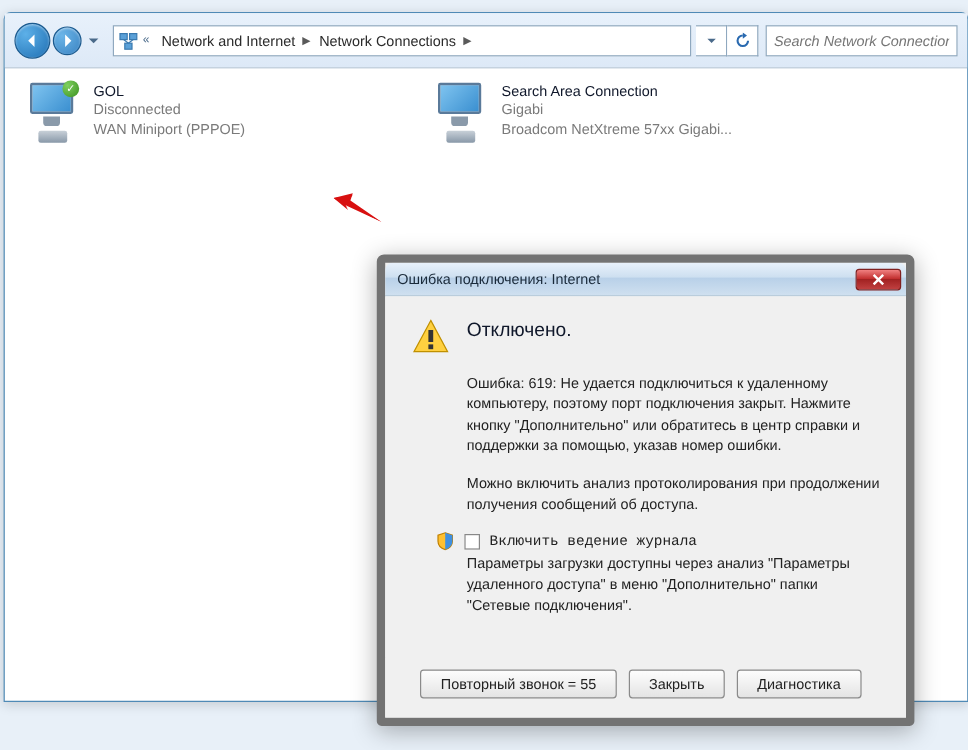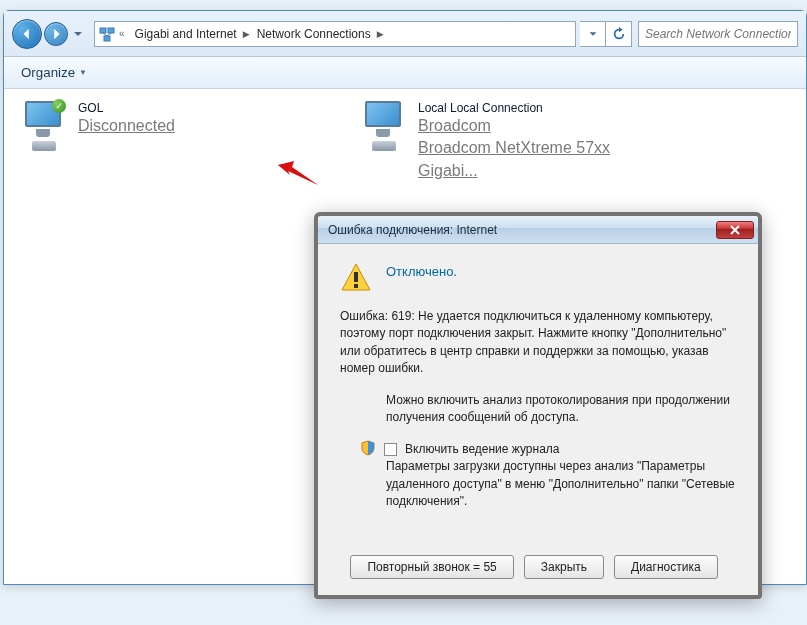--- a/index.html
+++ b/index.html
@@ -204,44 +204,43 @@
       margin-top: 4px;
       margin-left: 10px;
     }
     .conn-text .title {
       font-weight: normal;
       color: #0f172a;
       font-size: 12px;
     }
     .conn-text .status, .conn-text .device {
       color: #7a7a7a;
-      font-size: 16px;
+      font-size: 12px;
       line-height: 1.4;
-      text-decoration: underline;
     }
 
     
     .red-arrow {
       position: absolute;
       top: 155px;
       left: 278px;
       width: 40px;
       height: 30px;
       z-index: 5;
     }
     .red-arrow svg { width: 100%; height: 100%; }
 
     
     .dialog {
       position: absolute;
       top: 212px;
       left: 314px;
       width: 448px;
       background: #f0f0f0;
-      border: 4px solid #737373;
+      border: 7px solid #737373;
       border-radius: 6px 6px 4px 4px;
       box-shadow: 0 4px 20px rgba(0,0,0,0.3);
       z-index: 10;
     }
     .dialog-titlebar {
       background: linear-gradient(to bottom, #e8f1fb, #cddff0 45%, #b8d0e8 46%, #cfe0f0);
       border-radius: 6px 6px 0 0;
       height: 28px;
       display: flex;
       align-items: center;
@@ -272,42 +271,44 @@
     .dlg-row1 {
       display: flex;
       gap: 14px;
       margin-bottom: 14px;
     }
     .warn-icon {
       width: 32px; height: 32px;
       flex-shrink: 0;
     }
     .dlg-disconnected {
-      color: #0369a1; font-size: 13px;
+      color: #0f172a; font-size: 16px;
       padding-top: 2px;
     }
     .dlg-error {
+      margin-left: 46px;
       color: #222;
       font-size: 12px;
       line-height: 1.45;
       margin-bottom: 14px;
     }
     .dlg-logging {
       margin-left: 46px;
       color: #222;
       font-size: 12px;
       line-height: 1.45;
       margin-bottom: 14px;
     }
     .dlg-check-row {
       margin-left: 20px;
       display: flex;
-      align-items: flex-end;
+      align-items: center;
       gap: 8px;
       margin-bottom: 2px;
+      font-family: Liberation Mono, monospace;
     }
     .shield-icon {
       width: 16px; height: 16px;
     }
     .checkbox {
       width: 13px; height: 13px;
       border: 1px solid #888;
       background: #fff;
       margin-top: 1px;
     }
@@ -381,21 +382,21 @@
       <span class="bc-icon">
         <svg viewBox="0 0 16 16" width="16" height="16">
             <rect x="1" y="2" width="6" height="5" fill="#5aa0d8" stroke="#3a7ab0"></rect>
             <rect x="9" y="2" width="6" height="5" fill="#5aa0d8" stroke="#3a7ab0"></rect>
             <rect x="5" y="10" width="6" height="5" fill="#5aa0d8" stroke="#3a7ab0"></rect>
             <line x1="4" y1="7" x2="8" y2="10" stroke="#3a7ab0"></line>
             <line x1="12" y1="7" x2="8" y2="10" stroke="#3a7ab0"></line>
           </svg>
       </span>
       <span class="bc-arrows">«</span>
-      <span class="bc-seg">Gigabi and Internet</span>
+      <span class="bc-seg">Network and Internet</span>
       <span class="bc-caret">▶</span>
       <span class="bc-seg">Network Connections</span>
       <span class="bc-caret">▶</span>
     </div>
 
     <div class="refresh-btn">
       <svg viewBox="0 0 16 16">
           <path d="M4 6 L8 10 L12 6 Z" fill="#4a6a8a"></path>
         </svg>
     </div>
@@ -404,55 +405,50 @@
           <path d="M8 3 A5 5 0 1 0 13 8" fill="none" stroke="#2a6ab0" stroke-width="2"></path>
           <path d="M8 0 L8 6 L12 3 Z" fill="#2a6ab0"></path>
         </svg>
     </div>
 
     <div class="search-box">
       <input type="text" placeholder="Search Network Connections" style="">
     </div>
   </div>
 
-  <div class="toolbar">
-    <button class="organize-btn">
-      <span>Organize</span>
-      <span class="org-caret">▼</span>
-    </button>
-  </div>
 
   <div class="content">
 
     <div class="conn-item">
       <div class="conn-icon">
         <div class="monitor-icon">
           <div class="monitor-screen"></div>
           <div class="monitor-stand"></div>
           <div class="status-badge ok">✓</div>
         </div>
         <div class="sub-icon"></div>
       </div>
       <div class="conn-text">
         <div class="title">GOL</div>
         <div class="status">Disconnected</div>
+        <div class="device">WAN Miniport (PPPOE)</div>
       </div>
     </div>
 
     <div class="conn-item">
       <div class="conn-icon">
         <div class="monitor-icon">
           <div class="monitor-screen"></div>
           <div class="monitor-stand"></div>
         </div>
         <div class="sub-icon"></div>
       </div>
       <div class="conn-text">
-        <div class="title">Local Local Connection</div>
-        <div class="status">Broadcom</div>
+        <div class="title">Search Area Connection</div>
+        <div class="status">Gigabi</div>
         <div class="device">Broadcom NetXtreme 57xx Gigabi...</div>
       </div>
     </div>
 
   </div>
 </div>
 
 <div class="red-arrow">
   <svg viewBox="0 0 40 30">
       <path d="M40 30 L5 12 L12 18 L0 10 L16 8 L10 12 Z" fill="#d81010"></path>

